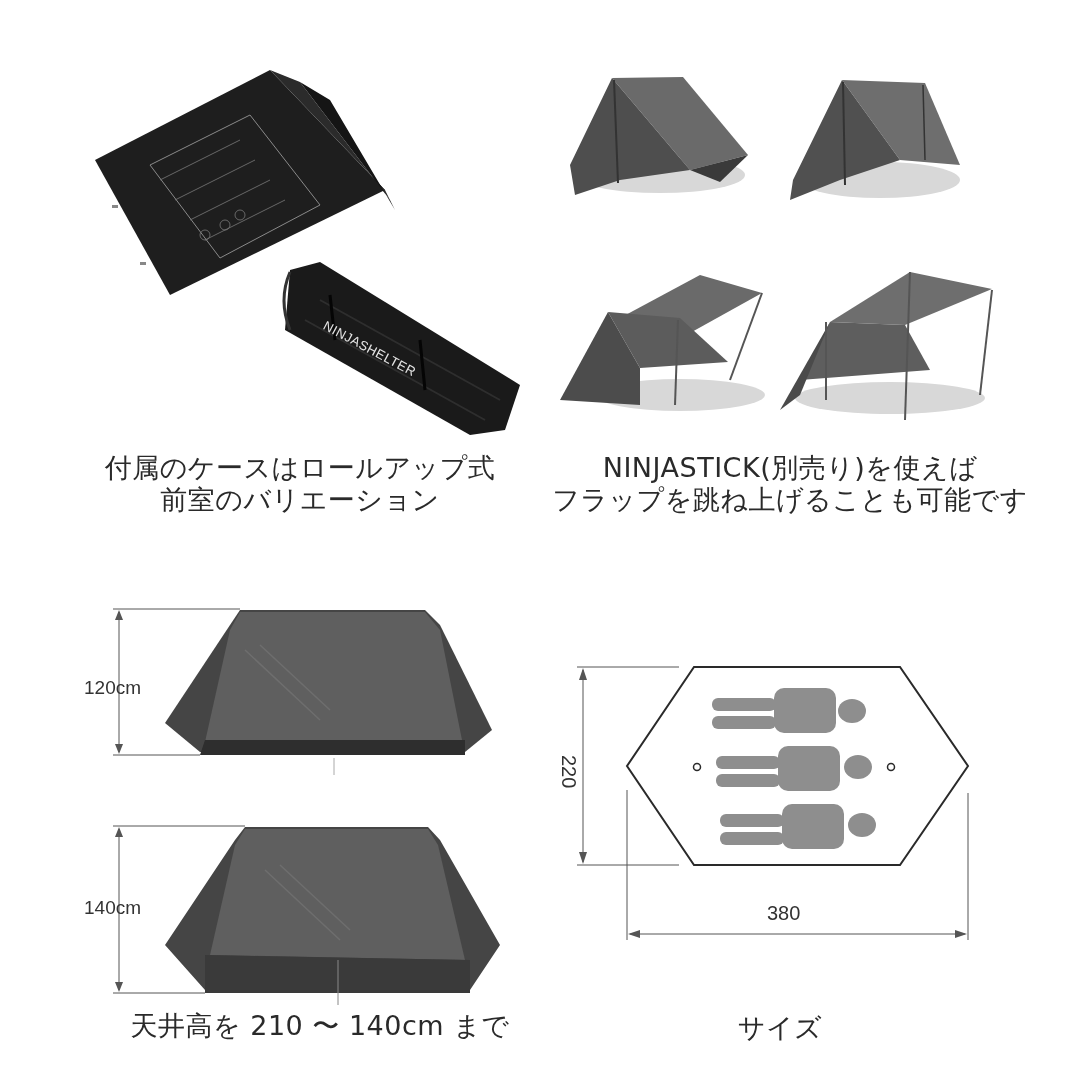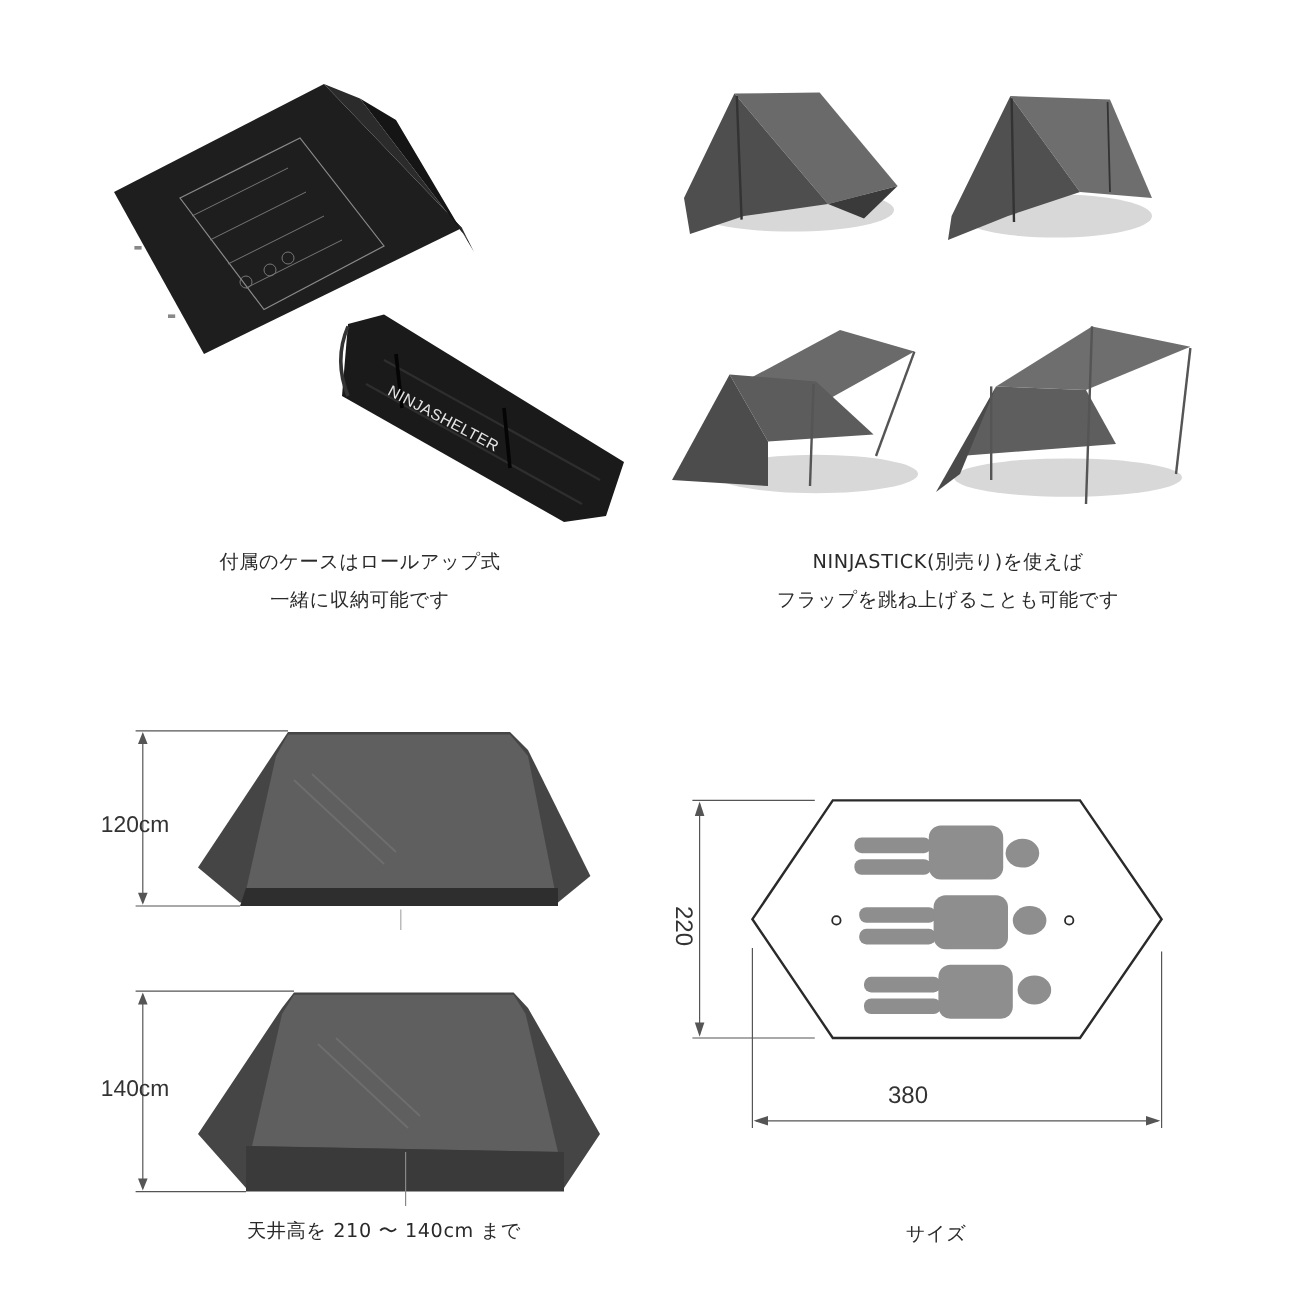--- a/index.html
+++ b/index.html
@@ -1,19 +1,19 @@
 <!DOCTYPE html>
 <html><head>
 <meta charset="utf-8">
 <style>
   html, body { margin:0; padding:0; background:#ffffff; }
   body { width:1080px; height:1080px; position:relative; overflow:hidden;
          font-family:"DejaVu Sans", "Liberation Sans", sans-serif; color:#333; }
   .abs { position:absolute; }
-  .caption { position:absolute; text-align:center; font-size:16px; line-height:32px; color:#2a2a2a; letter-spacing:0.5px; }
+  .caption { position:absolute; text-align:center; font-size:27px; line-height:32px; color:#2a2a2a; letter-spacing:0.5px; }
   .caption div { white-space:nowrap; }
   svg { position:absolute; overflow:visible; }
   .dimlabel { position:absolute; font-size:19px; color:#333; font-family:"Liberation Sans", sans-serif; }
 </style>
 </head>
 <body>
 
 <div>
   <svg width="1080" height="1080" style="left:0;top:0">
 
@@ -39,21 +39,21 @@
     <g stroke="#2e2e2e" stroke-width="2">
       <line x1="320" y1="300" x2="500" y2="400"></line>
       <line x1="305" y1="320" x2="485" y2="420"></line>
     </g>
     <line x1="330" y1="295" x2="335" y2="340" stroke="#050505" stroke-width="3"></line>
     <line x1="420" y1="340" x2="425" y2="390" stroke="#050505" stroke-width="3"></line>
   </svg>
   <div class="abs" style="left:328px;top:318px;font-size:13px;color:#e5e5e5;transform:rotate(28deg);transform-origin:left top;font-family:'Liberation Sans',sans-serif;letter-spacing:0.5px;">NINJASHELTER</div>
   <div class="caption" style="left:60px;top:452px;width:480px;">
     <div>付属のケースはロールアップ式</div>
-    <div>一緒に収納可能です</div>
+    <div>前室のバリエーション</div>
   </div>
 </div>
 
 <div>
   <svg width="1080" height="1080" style="left:0;top:0">
     <ellipse cx="660" cy="175" rx="85" ry="18" fill="#d8d8d8"></ellipse>
     <polygon points="612,78 683,77 748,155 690,170" fill="#6a6a6a"></polygon>
     <polygon points="612,78 570,165 575,195 620,180 690,170" fill="#4e4e4e"></polygon>
     <polygon points="690,170 748,155 720,182" fill="#3a3a3a"></polygon>
     <line x1="614" y1="80" x2="618" y2="183" stroke="#333" stroke-width="2"></line>
@@ -161,15 +161,15 @@
       <ellipse cx="858" cy="767" rx="14" ry="12"></ellipse>
     </g>
     <g fill="#8e8e8e">
       <rect x="720" y="814" width="64" height="13" rx="6"></rect>
       <rect x="720" y="832" width="64" height="13" rx="6"></rect>
       <rect x="782" y="804" width="62" height="45" rx="10"></rect>
       <ellipse cx="862" cy="825" rx="14" ry="12"></ellipse>
     </g>
   </svg>
   <div class="abs" style="left:580px;top:755px;font-size:20px;color:#333;transform:rotate(90deg);transform-origin:left top;font-family:'Liberation Sans',sans-serif;">220</div>
-  <div class="abs" style="left:740px;top:902px;font-size:20px;color:#333;font-family:'Liberation Sans',sans-serif;">380</div>
+  <div class="abs" style="left:767px;top:902px;font-size:20px;color:#333;font-family:'Liberation Sans',sans-serif;">380</div>
   <div class="caption" style="left:700px;top:1012px;width:160px;">サイズ</div>
 </div>
 
 </body></html>

